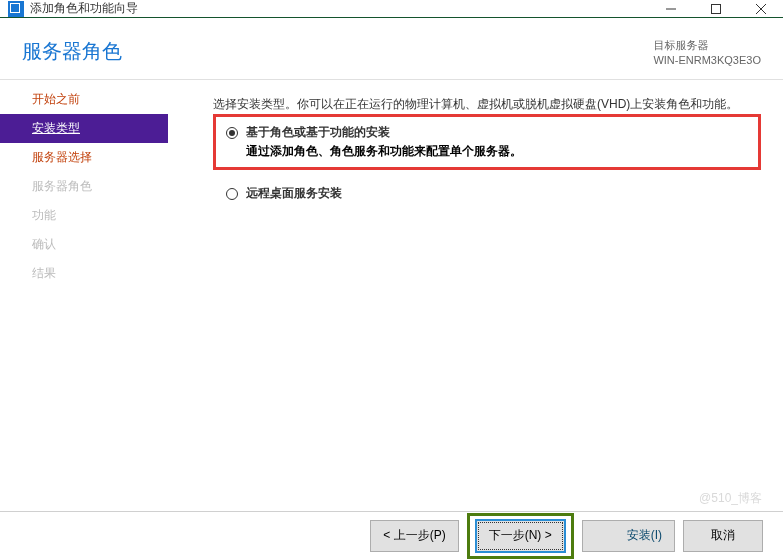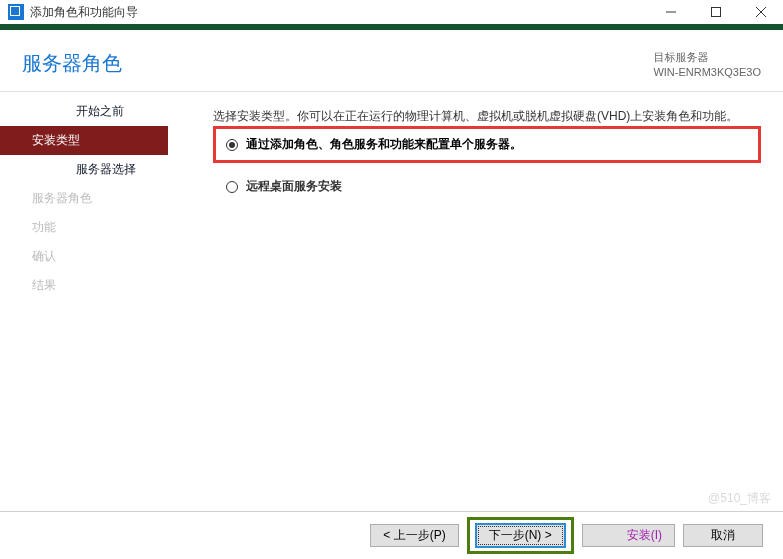--- a/index.html
+++ b/index.html
@@ -1,46 +1,46 @@
 <!DOCTYPE html>
 <html><head>
 <meta charset="utf-8">
 <style>
 * { box-sizing: border-box; margin: 0; padding: 0; }
 body { font-family: "Microsoft YaHei", "Segoe UI", sans-serif; font-size: 12px; background: #fff; width: 783px; height: 559px; overflow: hidden; display: flex; flex-direction: column; }
-.titlebar { height: 30px; display: flex; align-items: center; padding: 0 0 0 8px; border-bottom: 6px solid #14532d; font-family: Liberation Serif, serif; }
+.titlebar { height: 18px; display: flex; align-items: center; padding: 0 0 0 8px; border-bottom: 1px solid #14532d; font-family: Liberation Serif, serif; }
 .titlebar-icon { width: 16px; height: 16px; background: #1976d2; margin-right: 6px; position: relative; }
 .titlebar-icon::after { content: ''; position: absolute; left: 2px; top: 2px; width: 8px; height: 8px; border: 1px solid #fff; }
 .titlebar-title { flex: 1; color: #333; }
 .winbtns { display: flex; height: 100%; }
 .winbtn { width: 45px; height: 100%; display: flex; align-items: center; justify-content: center; color: #333; }
 .header { padding: 20px 22px 10px 22px; display: flex; justify-content: space-between; align-items: flex-start; border-bottom: 1px solid #e0e0e0; }
 .header-title { font-size: 20px; color: #1976d2; font-weight: 400; }
 .header-server { text-align: left; color: #666; font-size: 11px; line-height: 1.4; }
 .body { flex: 1; display: flex; overflow: hidden; }
 .sidebar { width: 168px; padding-top: 5px; }
 .side-item { padding: 6px 0 6px 32px; color: #bbb; font-size: 12px; }
-.side-item.enabled { color: #0f172a; margin-left: 44px; }
-.side-item.active { background: #7f1d1d; color: #fff; }
+.side-item.enabled { color: #c2410c; }
+.side-item.active { background: #4c1d95; color: #fff; text-decoration: underline; }
 .main { flex: 1; padding: 15px 22px 0 45px; color: #333; line-height: 1.6; }
 .intro { }
 .opt-group { border: 3px solid #e53935; padding: 6px 10px; margin-bottom: 8px; }
 .opt-plain { padding: 6px 10px 6px 13px; margin-bottom: 8px; }
 .opt-row { display: flex; align-items: flex-start; gap: 8px; }
 .radio { width: 12px; height: 12px; border: 1px solid #333; border-radius: 50%; margin-top: 4px; flex-shrink: 0; position: relative; }
 .radio.checked::after { content: ''; position: absolute; left: 2px; top: 2px; width: 6px; height: 6px; background: #333; border-radius: 50%; }
 .opt-text { flex: 1; }
 .opt-title { font-weight: bold; }
 .opt-desc { color: #000000; font-weight: bold; }
 .footer { height: 48px; border-top: 1px solid #d0d0d0; display: flex; align-items: center; justify-content: flex-end; padding-right: 20px; gap: 8px; }
-.btn { min-width: 80px; height: 23px; border: 1px solid #adadad; background: #e1e1e1; font-size: 12px; font-family: inherit; padding: 0 12px; cursor: pointer; }
-.btn:disabled { color: #a21caf; cursor: default; padding-left: 44px; }
+.btn { min-width: 80px; height: 32px; border: 1px solid #adadad; background: #e1e1e1; font-size: 12px; font-family: inherit; padding: 0 12px; cursor: pointer; }
+.btn:disabled { color: #0c4a6e; cursor: default; padding-left: 44px; }
 .btn-wrap-hl { border: 3px solid #4d7c0f; padding: 4px 6px; display: inline-flex; }
 .btn-focus { outline: 1px dotted #333; outline-offset: -3px; border-color: #2a8dd4; box-shadow: 0 0 0 1px #2a8dd4; }
-.watermark { position: absolute; right: 12px; bottom: 52px; color: #d9d9d9; font-size: 12px; }
+.watermark { position: absolute; right: 21px; bottom: 52px; color: #d9d9d9; font-size: 12px; }
 </style>
 </head>
 <body>
 
 <div class="titlebar">
   <div class="titlebar-icon"></div>
   <div class="titlebar-title">添加角色和功能向导</div>
   <div class="winbtns">
     <div class="winbtn">
         <svg width="10" height="10">
@@ -80,20 +80,21 @@
     <div class="side-item">结果</div>
   </div>
 
   <div class="main">
     <div class="intro">选择安装类型。你可以在正在运行的物理计算机、虚拟机或脱机虚拟硬盘(VHD)上安装角色和功能。</div>
 
     <div class="opt-group">
       <div class="opt-row">
         <div class="radio checked"></div>
         <div class="opt-text">
+          <div class="opt-title">基于角色或基于功能的安装</div>
           <div class="opt-desc">通过添加角色、角色服务和功能来配置单个服务器。</div>
         </div>
       </div>
     </div>
 
     <div class="opt-plain">
       <div class="opt-row">
         <div class="radio"></div>
         <div class="opt-text">
           <div class="opt-title">远程桌面服务安装</div>

